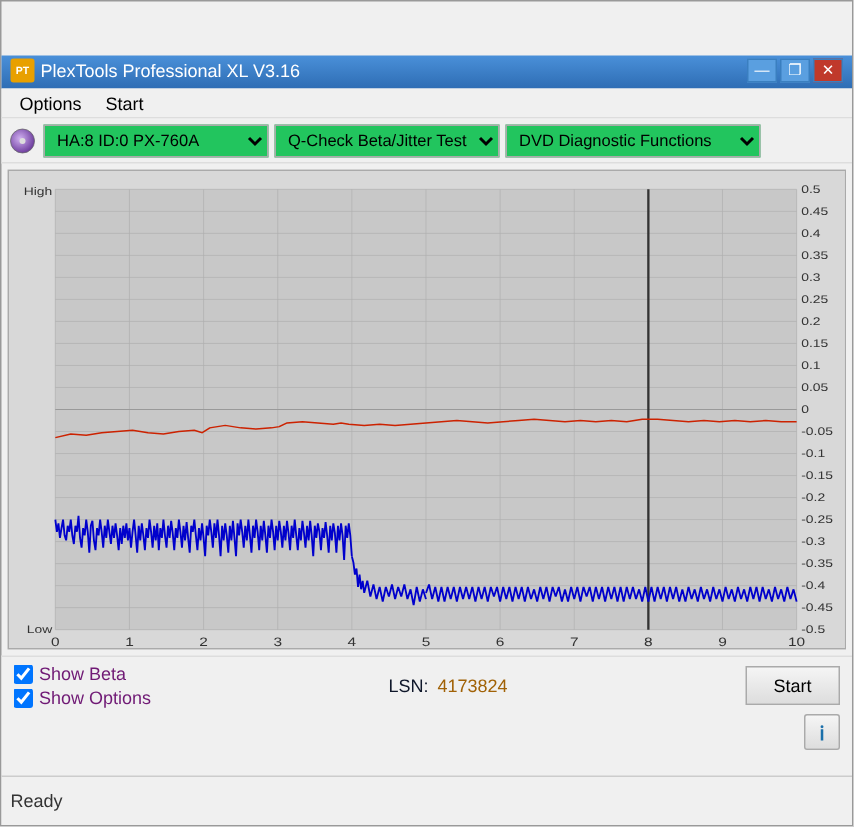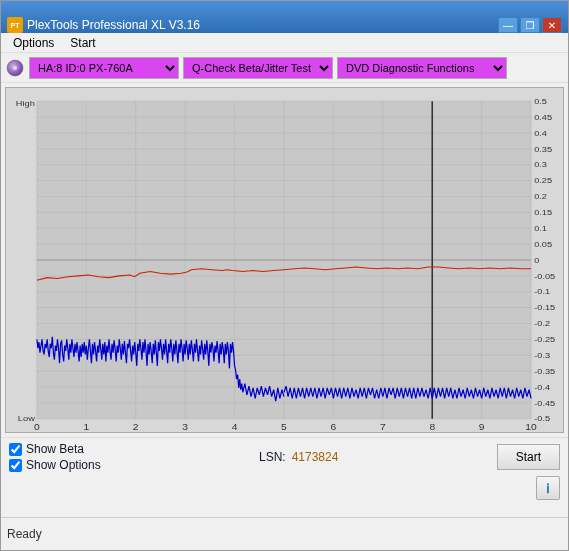--- a/index.html
+++ b/index.html
@@ -19,24 +19,25 @@
       border: 1px solid #999;
       display: flex;
       flex-direction: column;
     }
 
     .title-bar {
       background: linear-gradient(to bottom, #4a90d9, #2e6db4);
       color: white;
       height: 22px;
       display: flex;
-      align-items: flex-start;
-      padding: 16px 6px;
+      align-items: flex-end;
+      padding: 4px 6px;
       justify-content: space-between;
       flex-shrink: 0;
+      margin-top: 36px;
     }
 
     .title-bar-left {
       display: flex;
       align-items: center;
       gap: 4px;
     }
 
     .title-icon {
       width: 16px;
@@ -106,21 +107,21 @@
       width: 20px;
       height: 20px;
       display: flex;
       align-items: center;
       justify-content: center;
     }
 
     .toolbar-select {
       height: 22px;
       border: 1px solid #aaa;
-      background: #d946ef;
+      background: #22c55e;
       font-size: 11px;
       padding: 1px 4px;
       cursor: pointer;
     }
 
     .toolbar-select.drive { width: 150px; }
     .toolbar-select.function { width: 170px; }
     .toolbar-select.test { width: 150px; }
 
     .chart-area {
@@ -167,21 +168,21 @@
     }
 
     .checkbox-input {
       width: 13px;
       height: 13px;
       cursor: pointer;
     }
 
     .checkbox-label {
       font-size: 12px;
-      color: #0f172a;
+      color: #701a75;
     }
 
     .lsn-area {
       display: flex;
       align-items: center;
       gap: 6px;
       font-size: 12px;
     }
 
     .lsn-label { color: #0f172a; }

